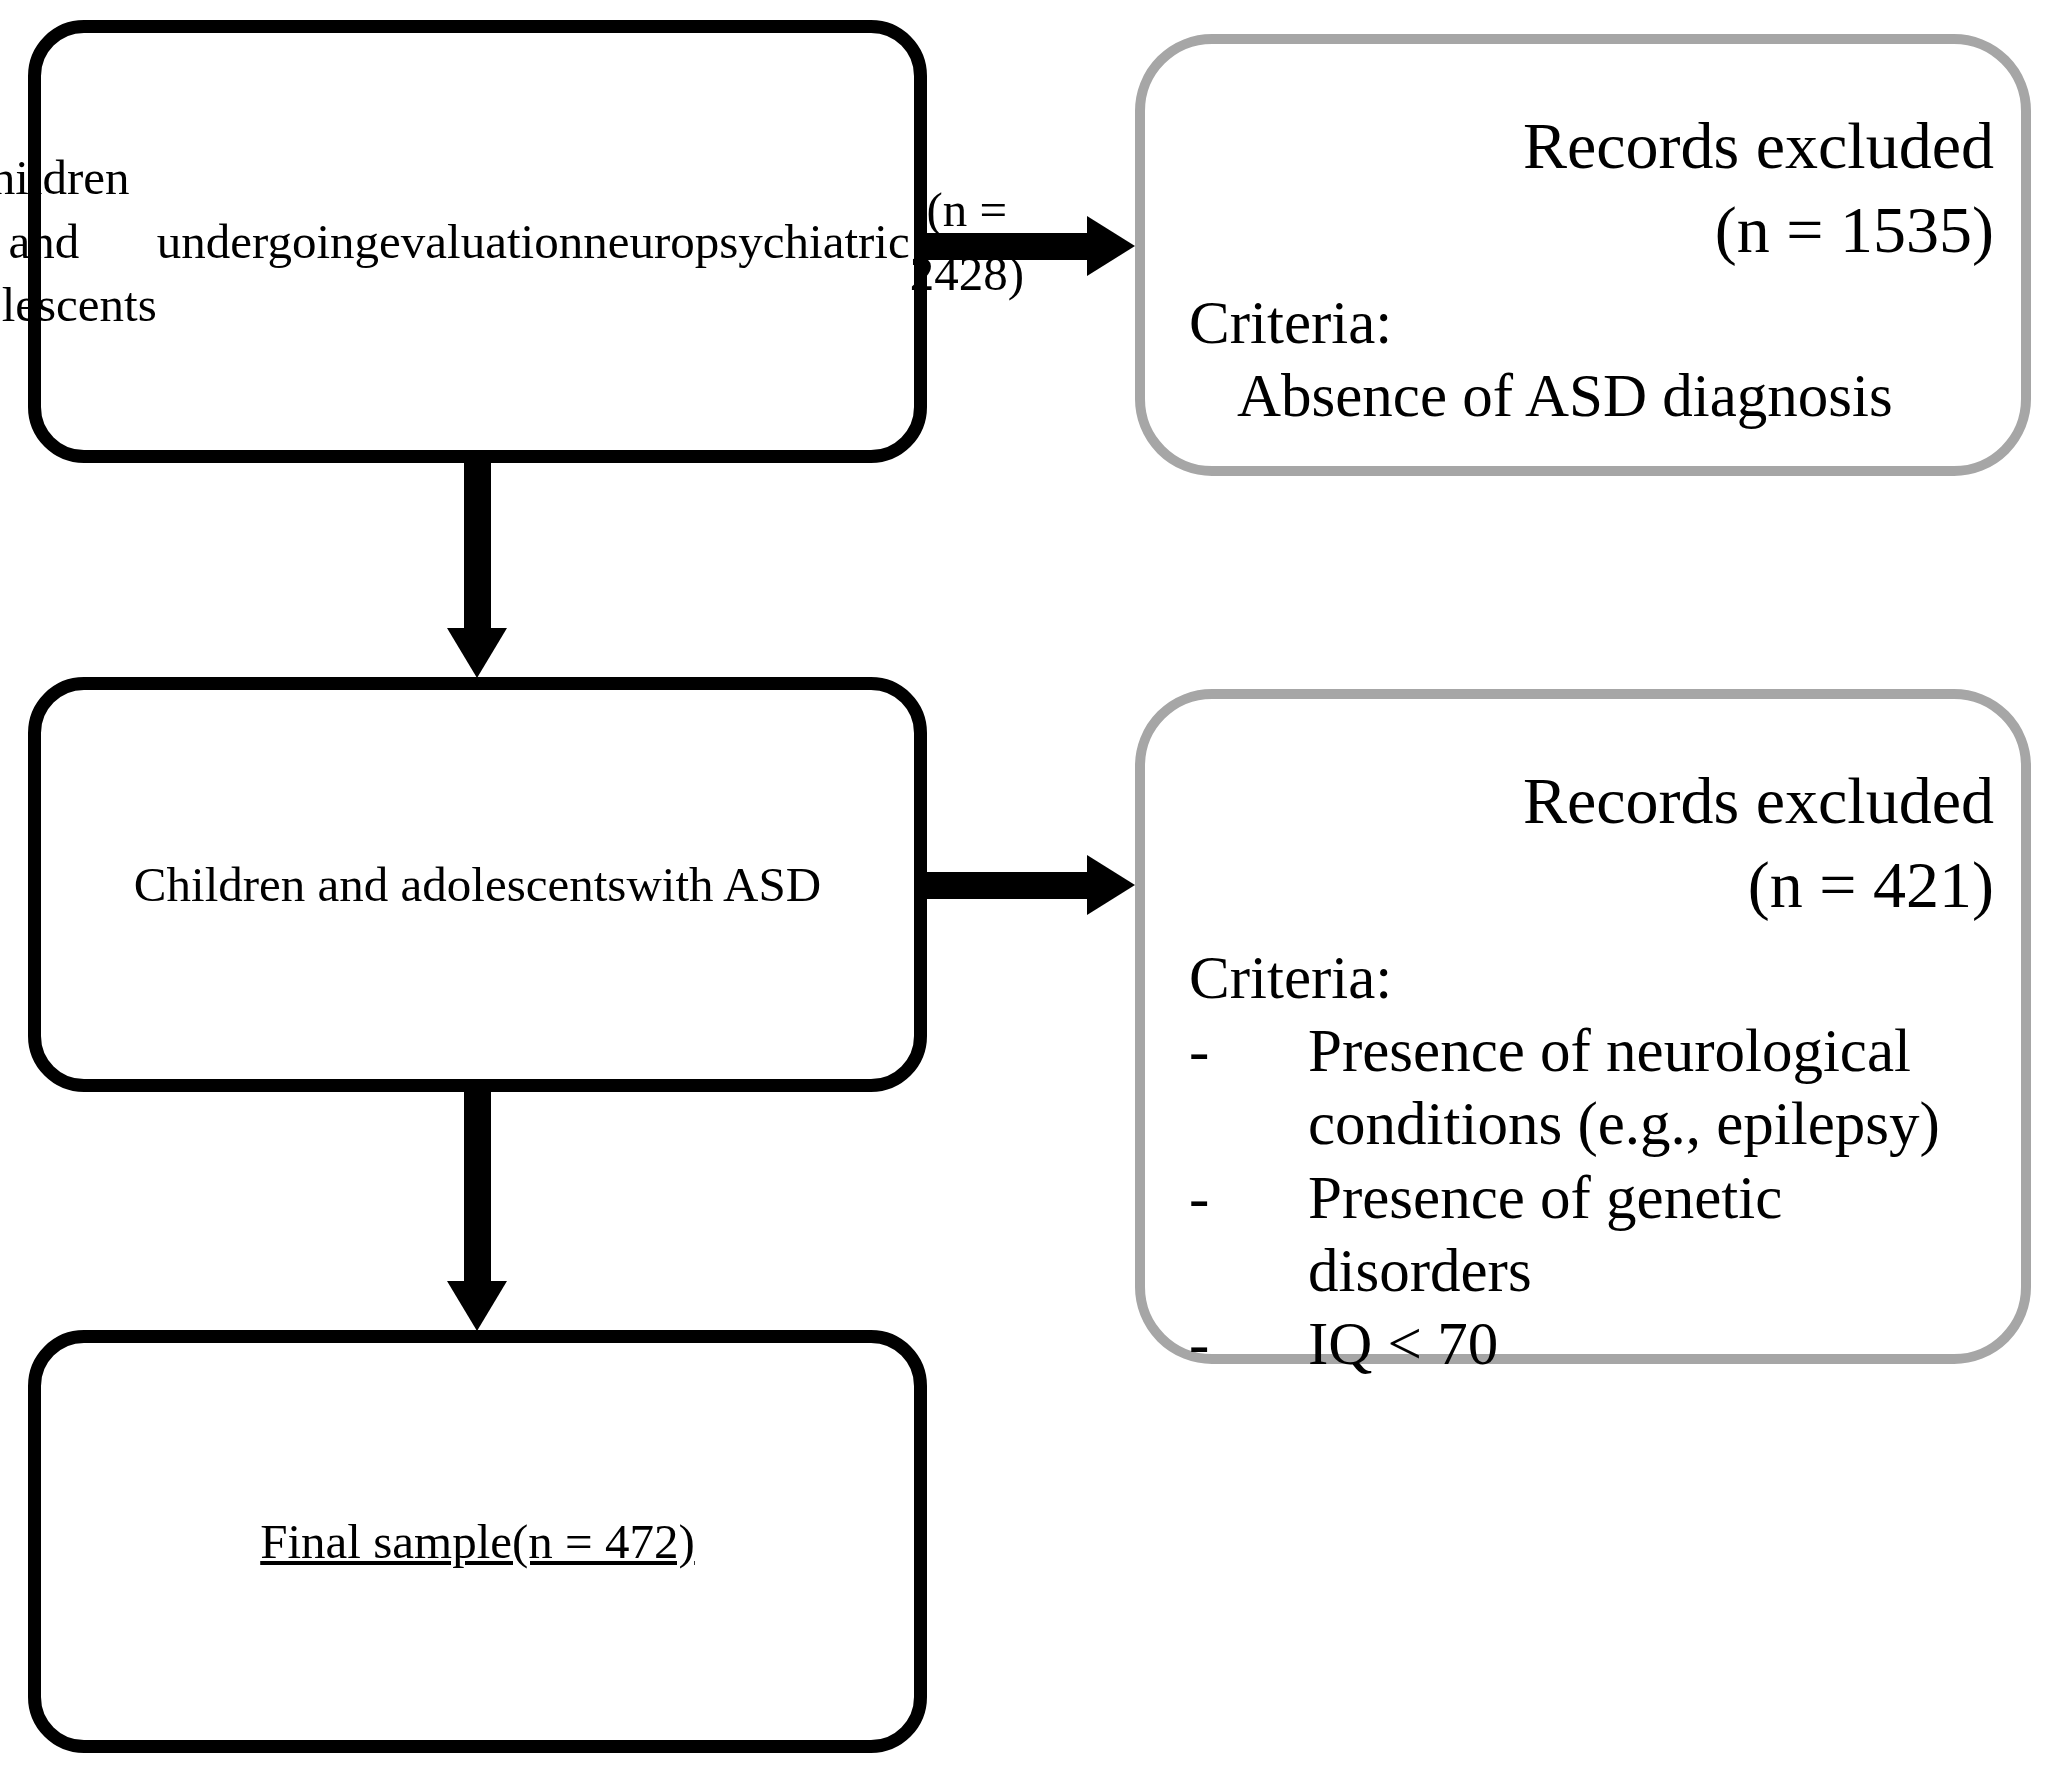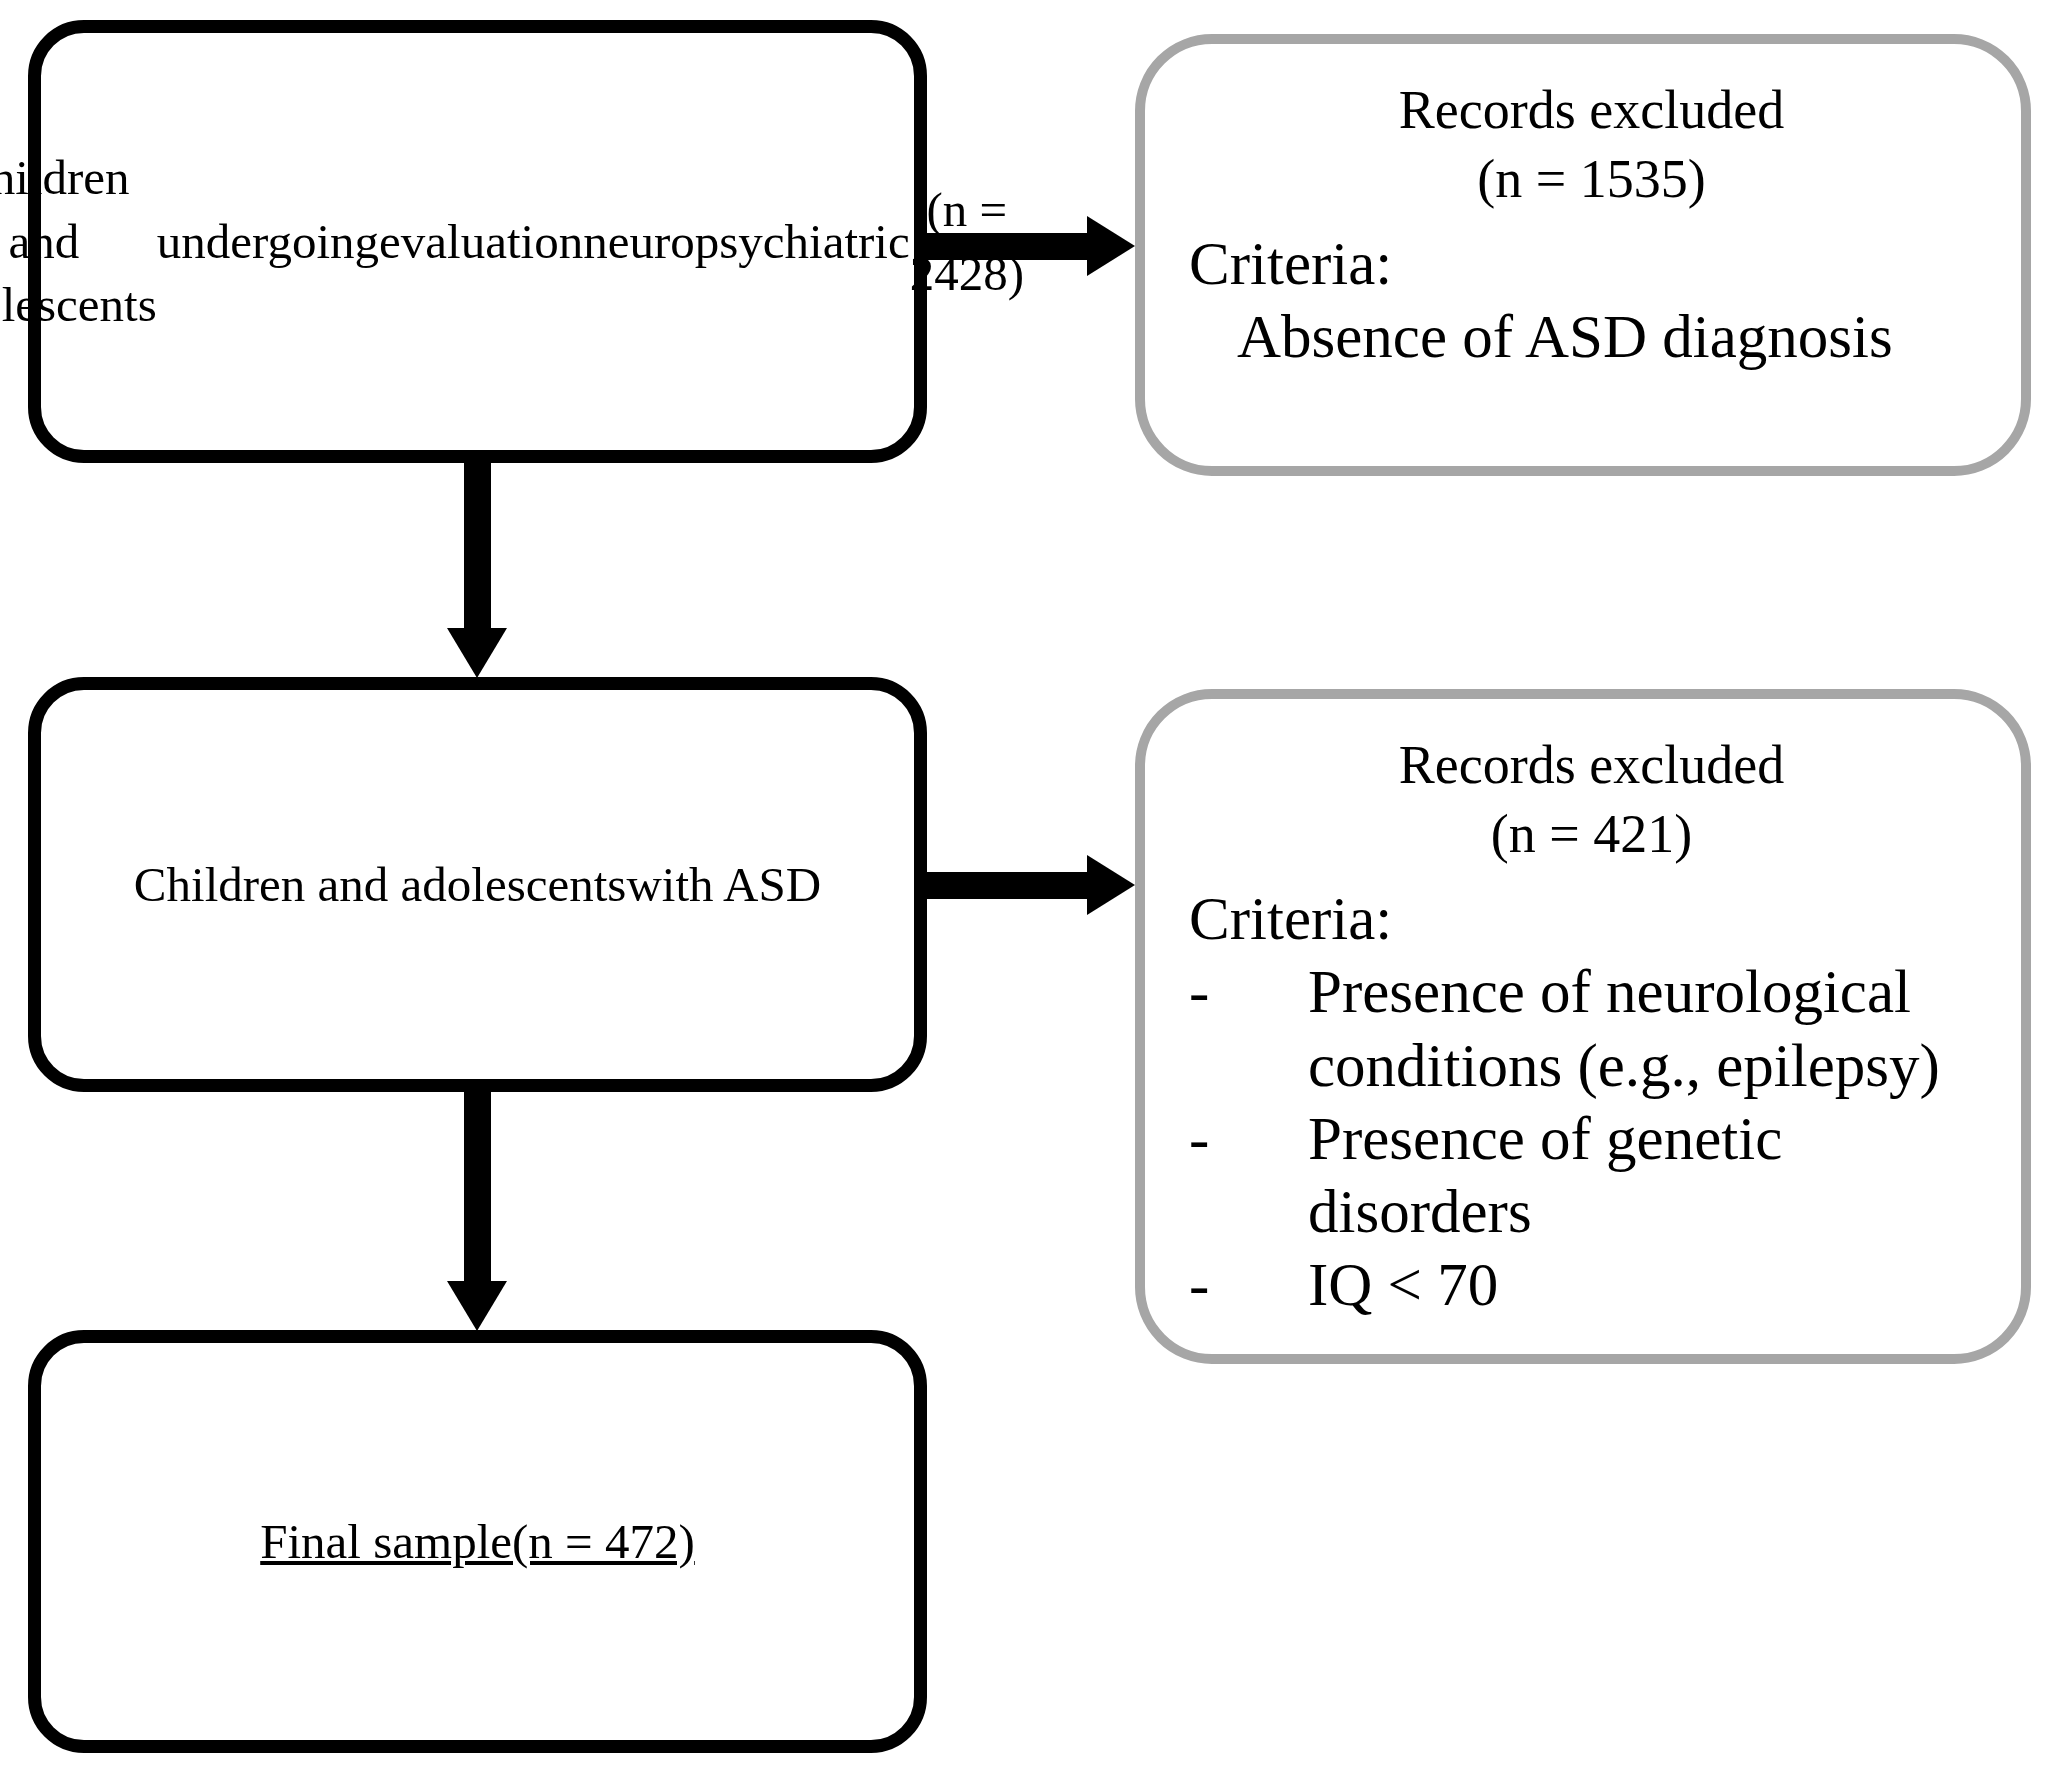--- a/index.html
+++ b/index.html
@@ -53,23 +53,24 @@
   }
 
   
   .excluded-content {
     box-sizing: border-box;
     height: 100%;
     padding: 32px 27px 0 44px;
     font-size: 61px;
   }
   .excluded-title {
-    text-align: center;
+    text-align: right;
     line-height: 1.28;
-    font-size: 54px;
+    font-size: 66px;
+    margin-top: 28px;
   }
   .criteria-block {
     margin-top: 13px;
     line-height: 1.2;
     text-align: left;
   }
   .criteria-item {
     display: flex;
     align-items: flex-start;
   }

